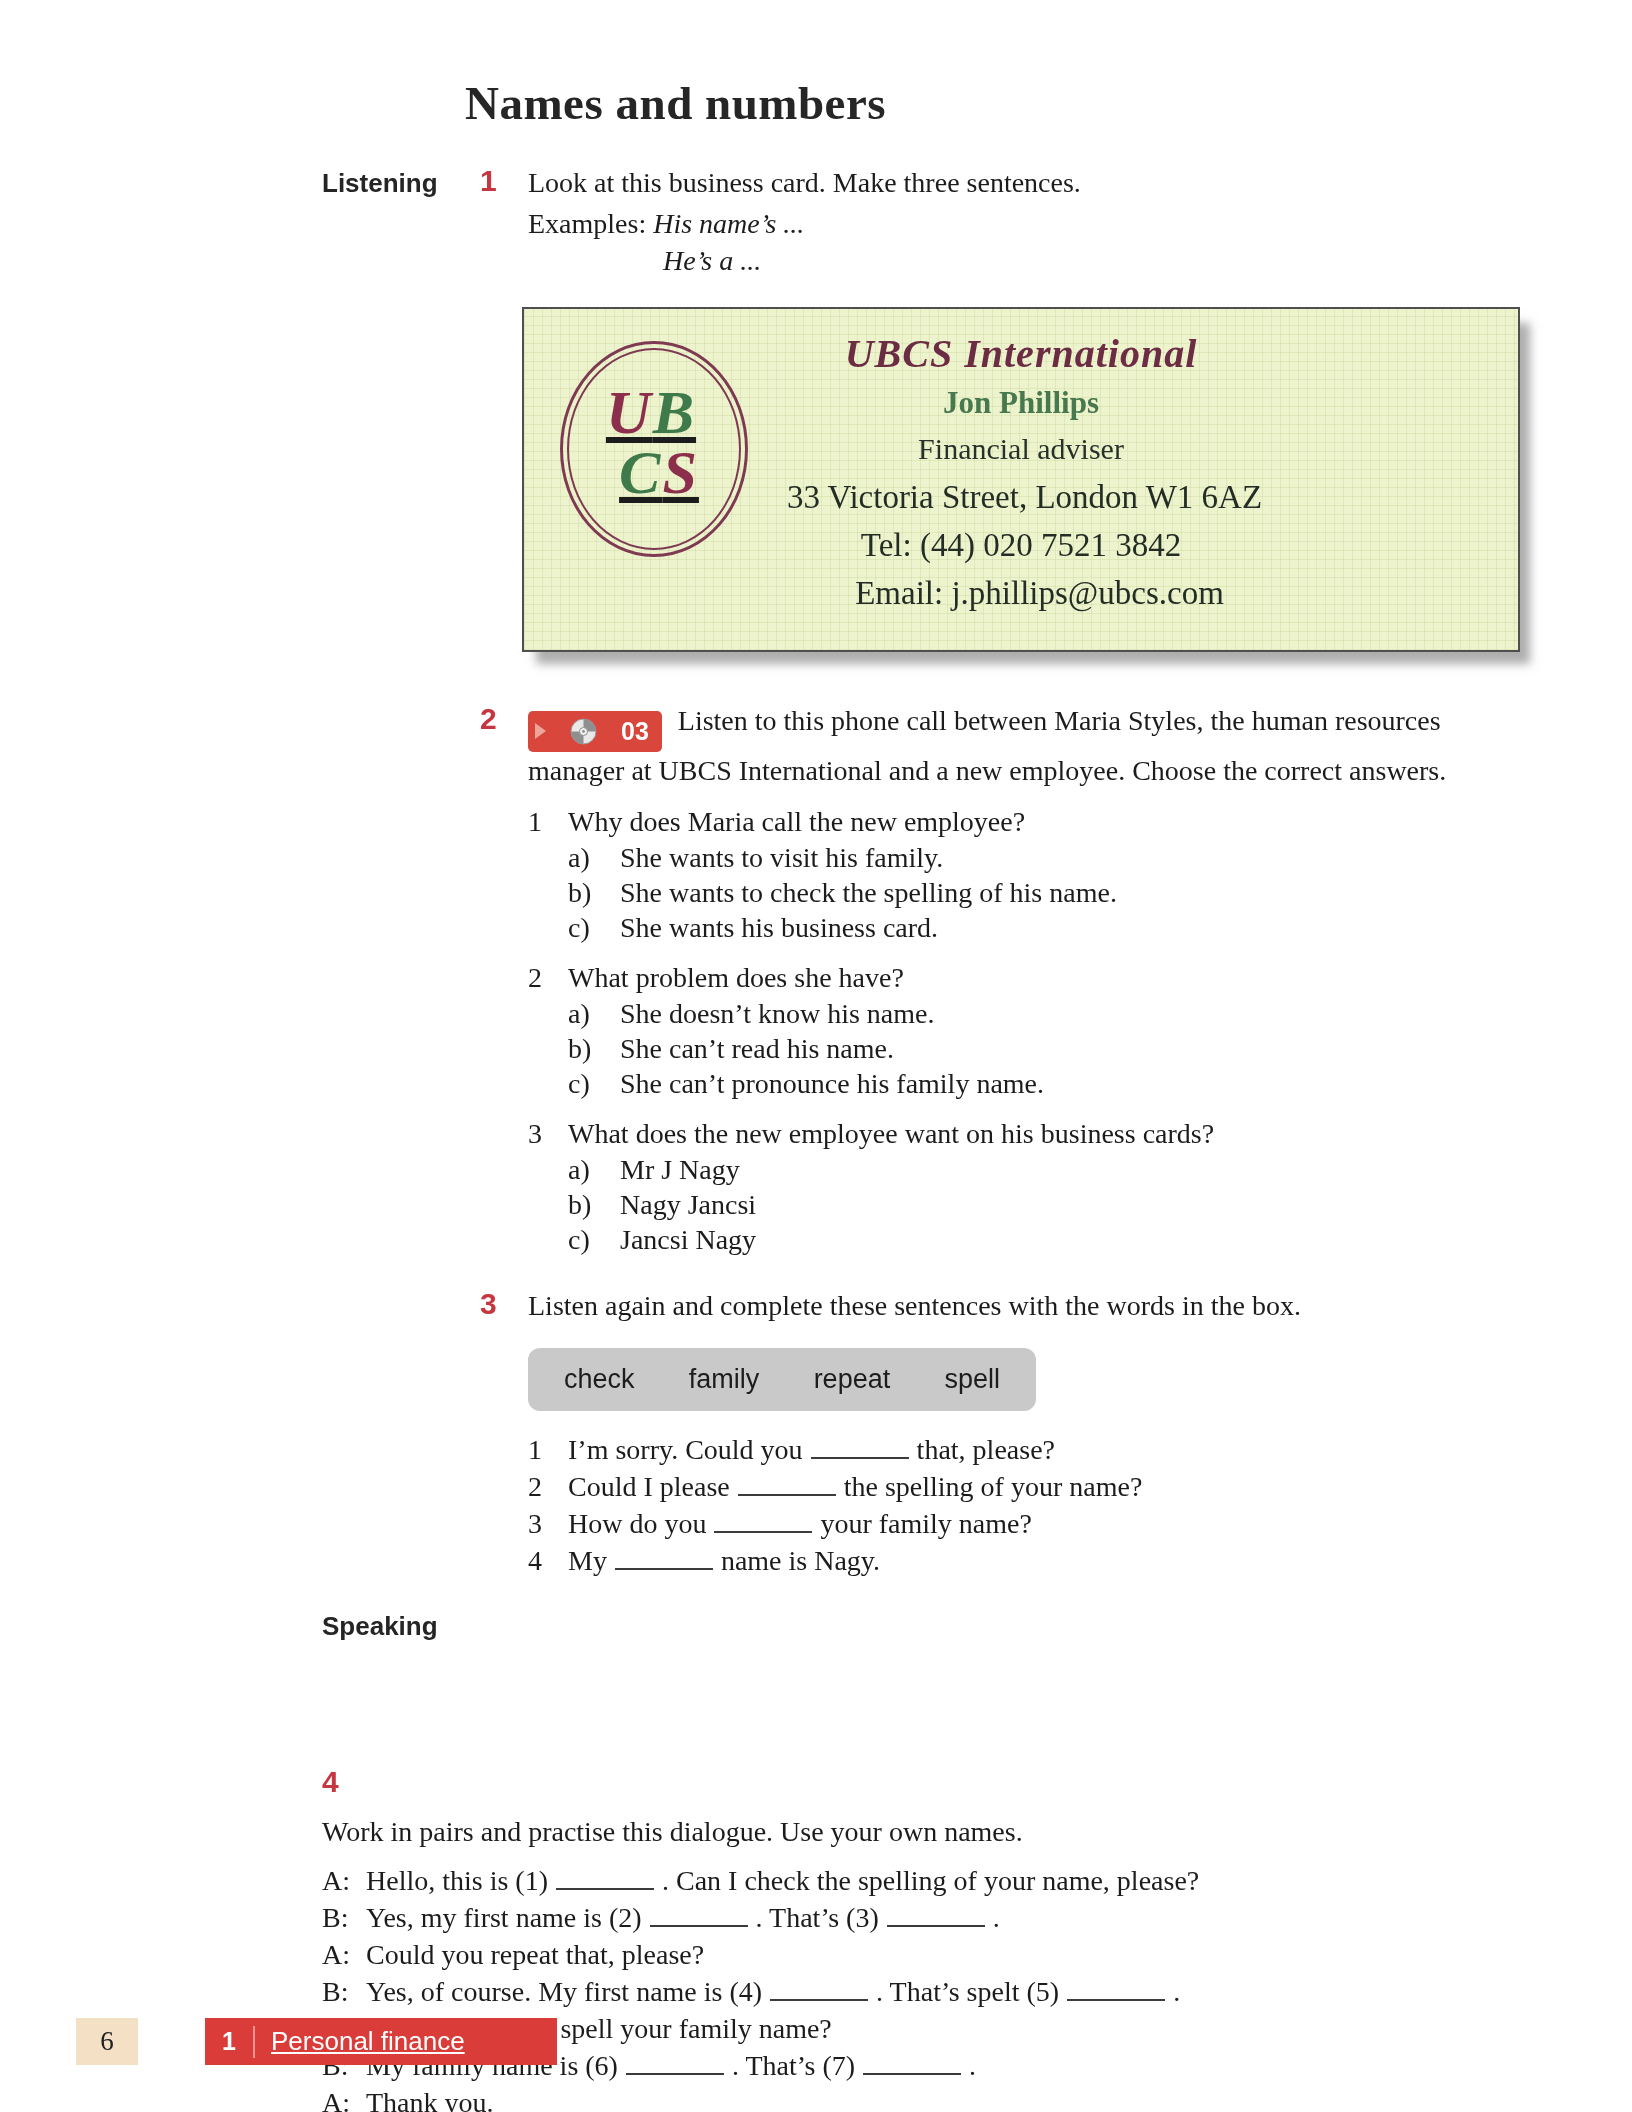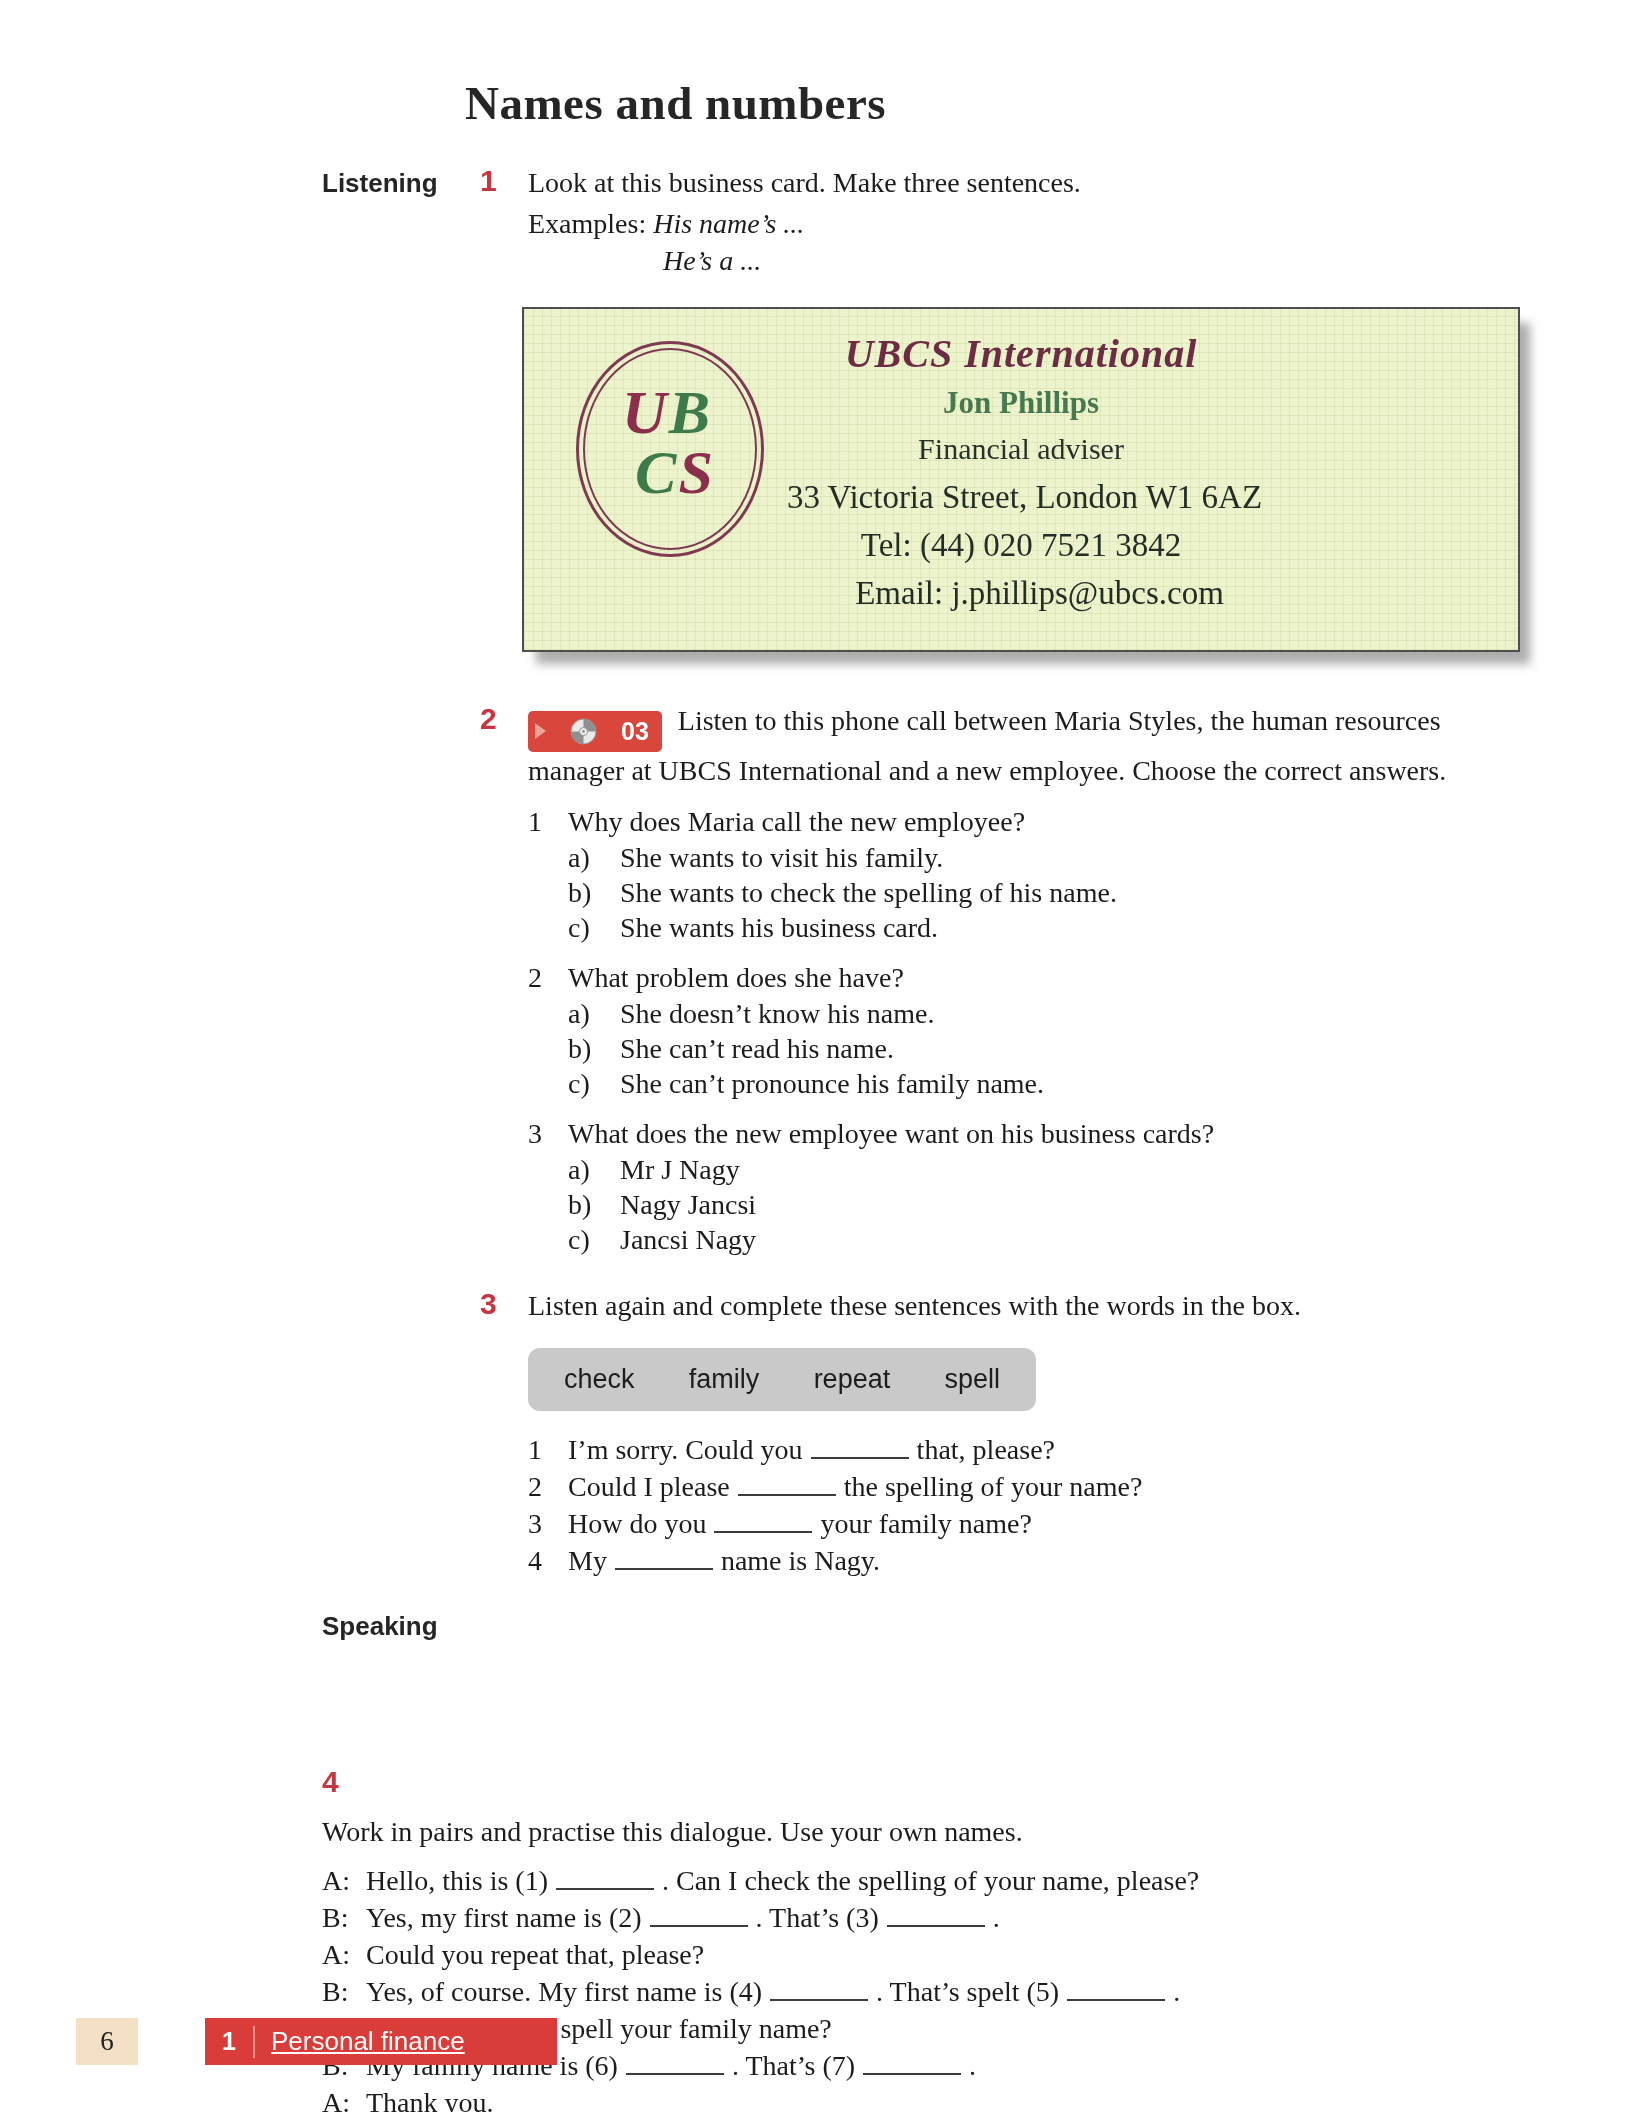--- a/index.html
+++ b/index.html
@@ -46,22 +46,22 @@
     position:relative;width:998px;height:345px;margin:28px 0 0 -6px;
     border:2px solid #4f4f4f;
     background-color:var(--card-bg);
     background-image:
       repeating-linear-gradient(0deg, rgba(168,188,108,.20) 0 1px, transparent 1px 9px),
       repeating-linear-gradient(90deg, rgba(168,188,108,.20) 0 1px, transparent 1px 9px);
     box-shadow:12px 14px 9px -2px rgba(108,108,108,.55);
     text-align:center;
   }
   .logo{
-    position:absolute;left:52px;top:32px;width:188px;height:216px;
-    border:3px solid #7d3a52;border-radius:50%;
+    position:absolute;left:36px;top:32px;width:188px;height:216px;
+    border:3px solid #7d3a52;border-radius:50%;text-decoration:underline;
   }
   .logo::before{
     content:"";position:absolute;inset:4px;border:2px solid #7d3a52;border-radius:50%;
   }
   .logo-row{font-style:italic;font-weight:bold;font-size:62px;line-height:60px;letter-spacing:2px;}
   .logo-row1{margin-top:38px;padding-right:6px;}
   .logo-row2{padding-left:10px;}
   .lt-maroon{color:#8c2f4c;}
   .lt-green{color:#3f7a4b;}
   .card-company{margin-top:26px;font-size:40px;font-weight:bold;font-style:italic;color:var(--card-maroon);letter-spacing:1px;}

